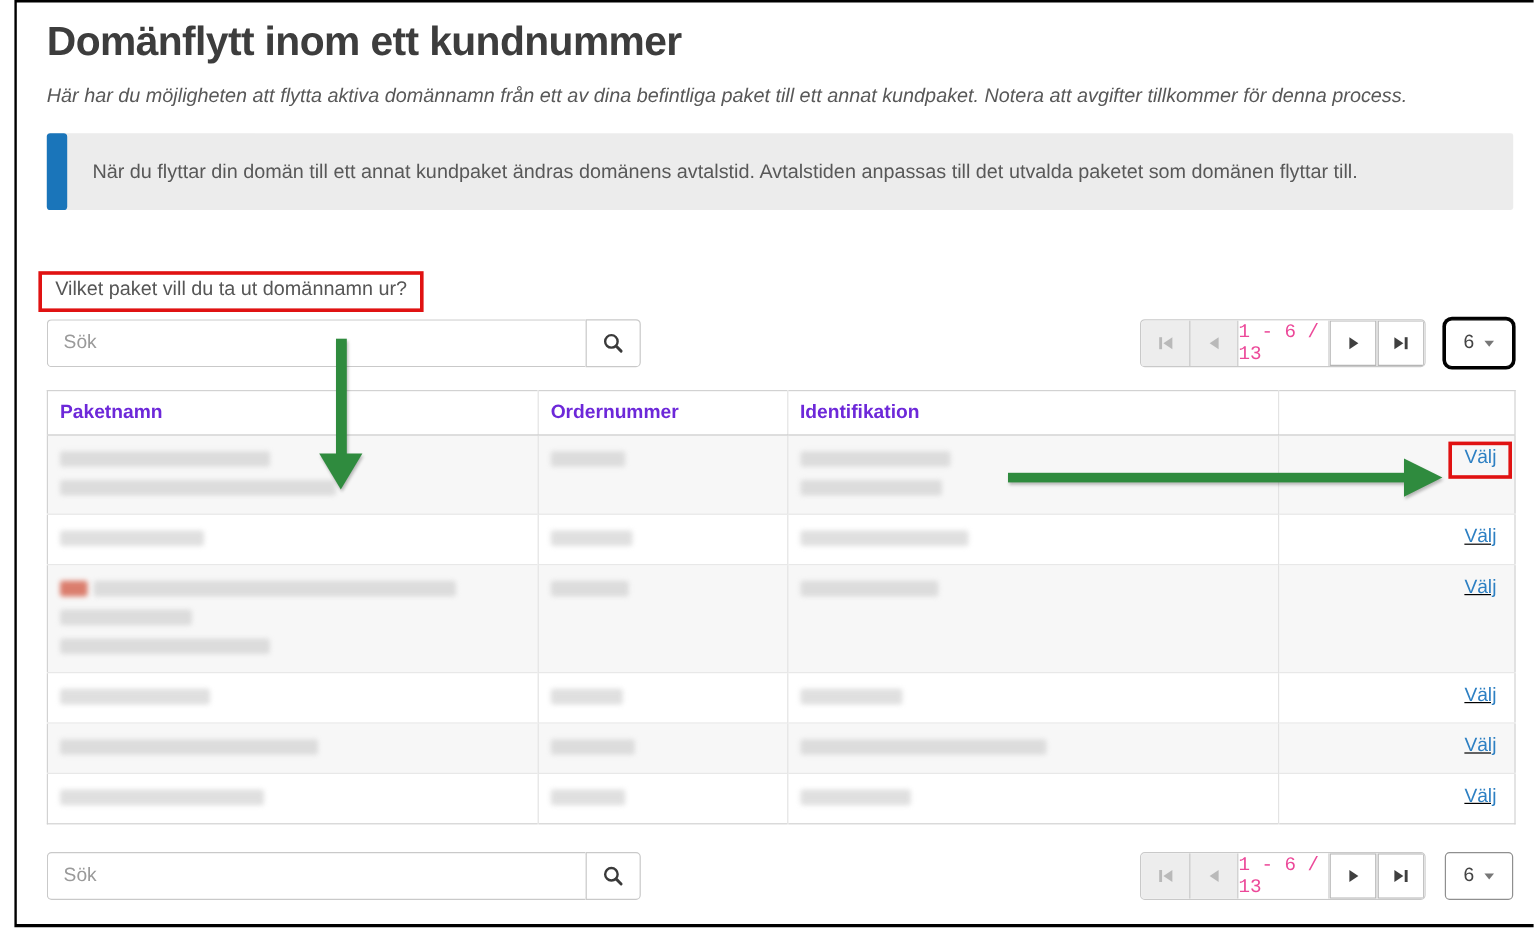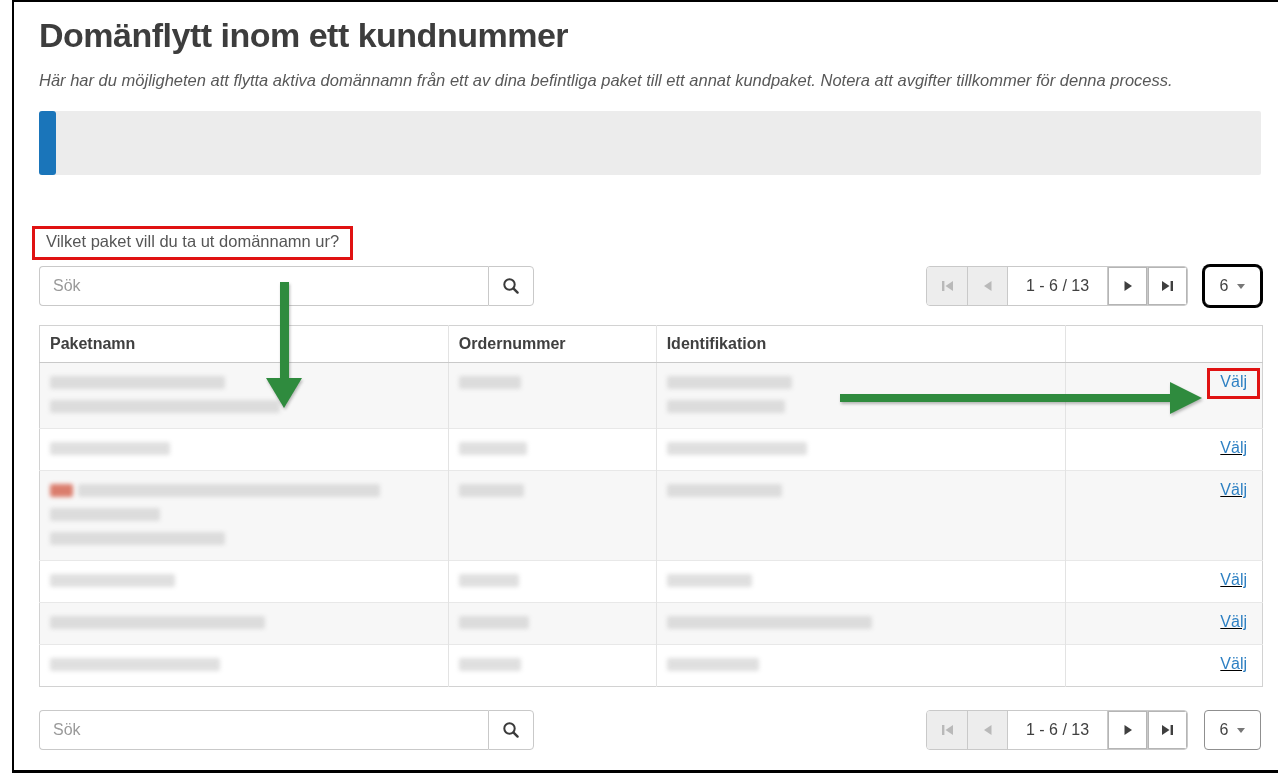--- a/index.html
+++ b/index.html
@@ -29,31 +29,31 @@
   .search-btn { width:46px; height:40px; border:1px solid #c9c9c9; background:#fff;
                 border-radius:0 4px 4px 0; display:flex; align-items:center; justify-content:center; cursor:pointer; }
 
   .pager-area { display:flex; gap:16px; align-items:flex-start; }
   .pager { display:flex; height:40px; border:1px solid #c9c9c9; border-radius:4px; overflow:hidden; background:#fff; }
   .pg { display:flex; align-items:center; justify-content:center; height:100%; }
   .pg + .pg { border-left:1px solid #c9c9c9; }
   .pg.nav { width:40px; background:#fff; cursor:pointer; }
   .pg.nav.disabled { background:#ededed; cursor:default; }
   .pg.nav.enabled { box-shadow:inset 0 0 0 1px #b5b5b5; }
-  .pg.range { width:100px; font-size:16px; color:#404040; background:#fff; }
+  .pg.range { width:76px; font-size:16px; color:#ec4899; background:#fff;font-family:Liberation Mono, monospace; }
 
   .pagesize { height:40px; min-width:57px; border:1px solid #8f8f8f; border-radius:4px; background:#fff;
               display:flex; align-items:center; justify-content:center; gap:9px; font-size:16px;
               color:#444; cursor:pointer; padding:0 10px; }
   .pagesize.focused { border:1px solid #000; box-shadow:0 0 0 2px #000; border-radius:6px; }
   .caret-down { width:0; height:0; border-left:4px solid transparent; border-right:4px solid transparent;
                 border-top:5px solid #777; }
 
   table.data-table { margin-top:19px; width:1224px; border-collapse:collapse; border:1px solid #d2d2d2; }
-  .data-table th { font-size:16px; color:#404040; text-align:left; padding:9px 10px;
+  .data-table th { font-size:16px; color:#6d28d9; text-align:left; padding:9px 10px;
                    border-bottom:1px solid #c9c9c9; background:#fff; font-weight:bold; }
   .data-table th, .data-table td { border-right:1px solid #e3e3e3; }
   .data-table th:last-child, .data-table td:last-child { border-right:none; }
   .data-table tr.data { border-top:1px solid #e8e8e8; }
   .data-table tr.data.odd { background:#f7f7f7; }
   .data-table td { vertical-align:top; padding:10px 10px 4px;text-decoration:underline; }
   .data-table td.action { text-align:right; padding:10px 15px 4px 10px; }
 
   .redact { display:block; height:13px; border-radius:2px; background:#c6c6c6; opacity:.55;
             filter:blur(2px); margin:3px 0 11px; }
@@ -74,20 +74,21 @@
 <body>
 
 <div class="screen">
   <div class="content">
 
     <h1 class="title">Domänflytt inom ett kundnummer</h1>
     <p class="intro">Här har du möjligheten att flytta aktiva domännamn från ett av dina befintliga paket till ett annat kundpaket. Notera att avgifter tillkommer för denna process.</p>
 
     <div class="notice">
       <span class="notice-bar"></span>
+      <span>När du flyttar din domän till ett annat kundpaket ändras domänens avtalstid. Avtalstiden anpassas till det utvalda paketet som domänen flyttar till.</span>
     </div>
 
     <div class="question-box">
       <span>Vilket paket vill du ta ut domännamn ur?</span>
     </div>
 
     
     <div class="toolbar top">
       <div class="search-group">
         <input class="search-input" type="text" placeholder="Sök" style="">

